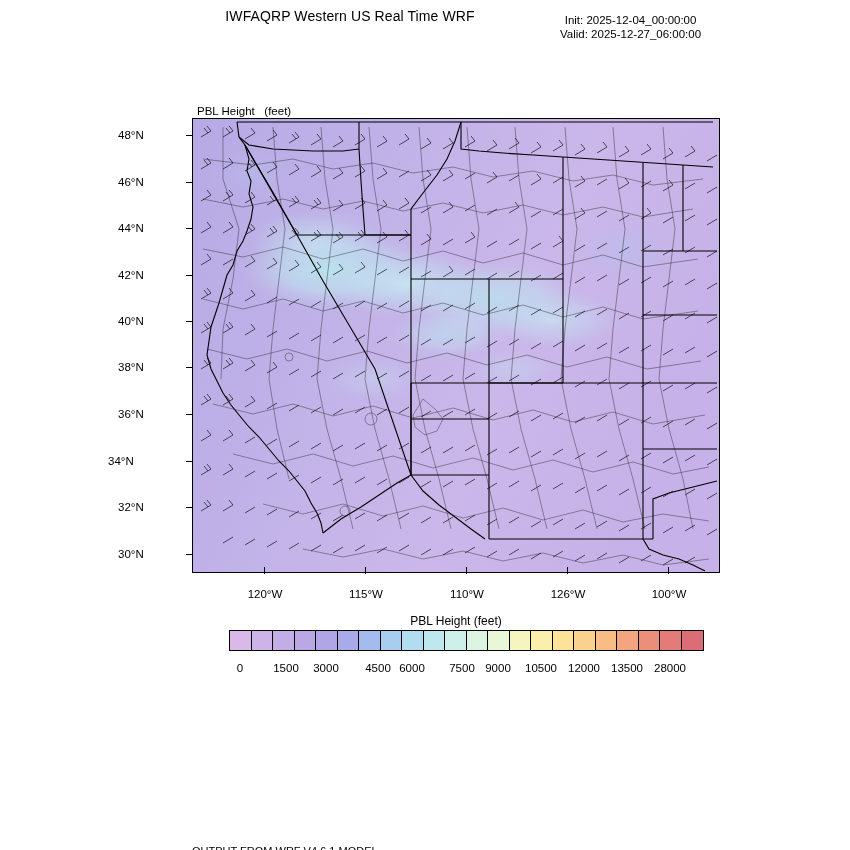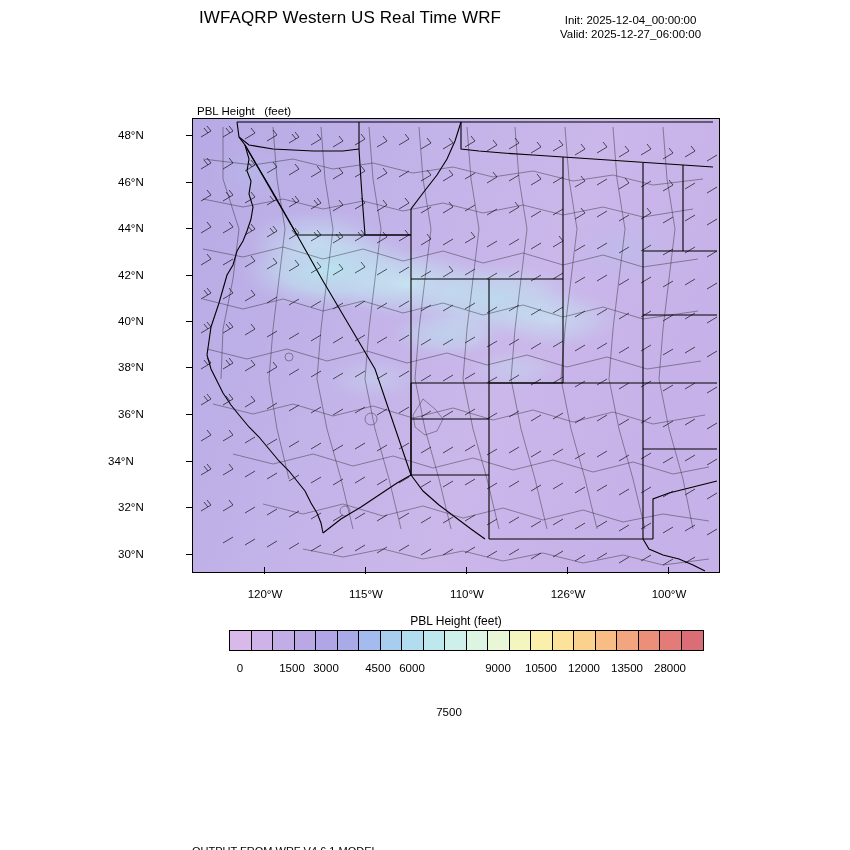--- a/index.html
+++ b/index.html
@@ -13,21 +13,21 @@
     position: relative;
     font-family: "Liberation Sans", sans-serif;
     color: #000000;
     overflow: hidden;
   }
   .abs { position: absolute; }
 
   #title {
     left: 0; top: 8px; width: 700px;
     text-align: center;
-    font-size: 17px;
+    font-size: 14px;
     letter-spacing: 0.1px;
   }
   #init-block {
     left: 560px; top: 13px;
     font-size: 11.5px;
     line-height: 14px;
     text-align: center;
   }
   #field-labels {
     left: 197px; top: 75px;
@@ -642,25 +642,25 @@
     <div class="sw" style="background: rgb(253, 227, 154);"></div>
     <div class="sw" style="background: rgb(251, 210, 141);"></div>
     <div class="sw" style="background: rgb(247, 189, 132);"></div>
     <div class="sw" style="background: rgb(242, 165, 126);"></div>
     <div class="sw" style="background: rgb(235, 142, 122);"></div>
     <div class="sw" style="background: rgb(227, 123, 120);"></div>
     <div class="sw" style="background: rgb(218, 109, 118);"></div>
   </div>
 <div class="abs" id="cbar-ticks">
     <div class="cbtick" style="left: 18px;">0</div>
-    <div class="cbtick" style="left: 70px; text-align: center;">1500</div>
+    <div class="cbtick" style="left: 64px; text-align: center;">1500</div>
     <div class="cbtick" style="left: 104px;">3000</div>
     <div class="cbtick" style="left: 156px; text-align: center;">4500</div>
     <div class="cbtick" style="left: 190px;">6000</div>
-    <div class="cbtick" style="left: 227px; margin-top: 44px;">7500</div>
+    <div class="cbtick" style="left: 240px;">7500</div>
     <div class="cbtick" style="left: 276px;">9000</div>
     <div class="cbtick" style="left: 319px;">10500</div>
     <div class="cbtick" style="left: 362px;">12000</div>
     <div class="cbtick" style="left: 405px;">13500</div>
     <div class="cbtick" style="left: 448px;">28000</div>
   </div>
 
 <div class="abs" id="footer">
   <div>OUTPUT FROM WRF V4.6.1 MODEL</div>
   

